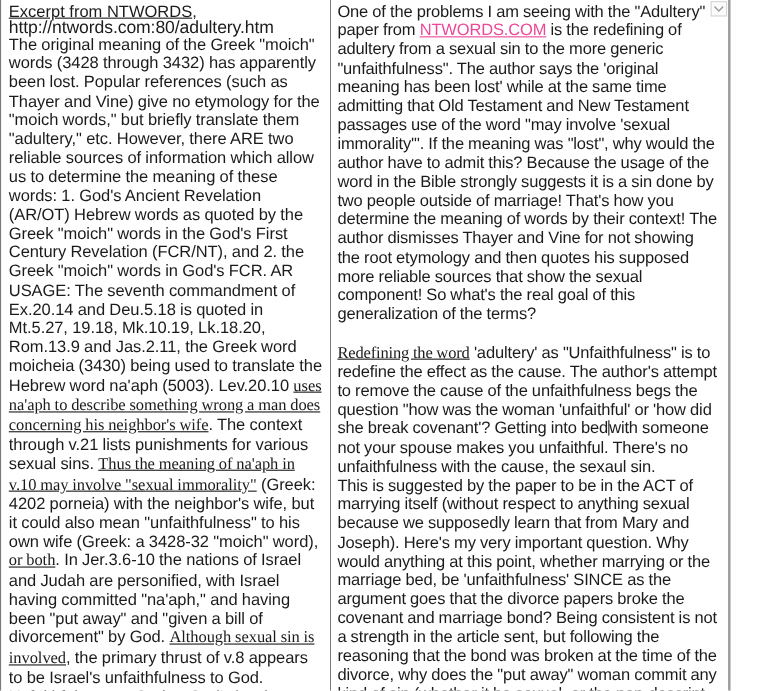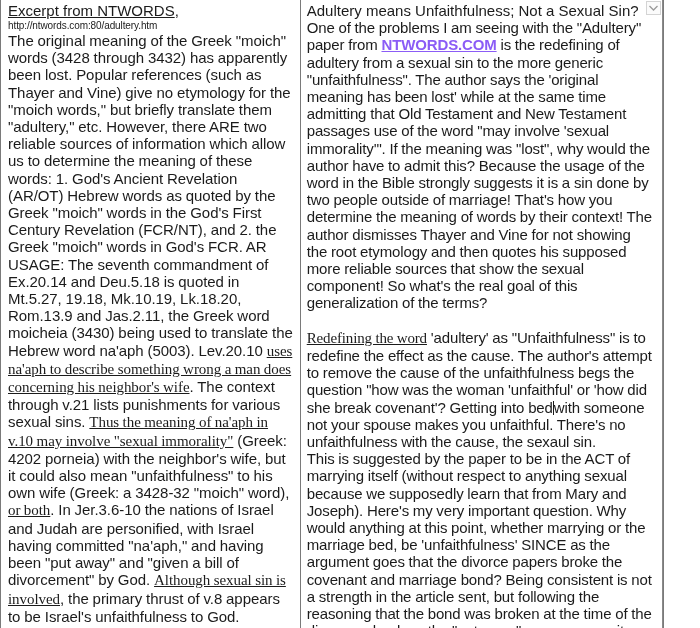--- a/index.html
+++ b/index.html
@@ -59,21 +59,21 @@
     font-size: 15px;
     line-height: 17px;
     color: #1b1b1b;
     white-space: nowrap;
   }
   .doc-heading .u {
     text-decoration: underline;
   }
 
   .doc-url {
-    font-size: 10px;
+    font-size: 16px;
     line-height: 13px;
     color: #1b1b1b;
     letter-spacing: -0.1px;
     white-space: nowrap;
   }
 
   .doc-subheading {
     font-size: 15px;
     line-height: 17.2px;
     color: #1b1b1b;
@@ -96,23 +96,22 @@
     letter-spacing: -0.14px;
   }
 
   .body-text u,
   .body-text .u {
     text-decoration: underline;
     font-family: Liberation Serif, serif;
   }
 
   .weblink {
-    color: #8b5cf6;
+    color: #ec4899;
     text-decoration: underline;
-    font-weight: bold;
   }
 
   .blank-line {
     display: block;
     height: 17.2px;
   }
 
   
   .caret {
     display: inline-block;
@@ -163,21 +162,20 @@
 
       <div class="doc-url">http://ntwords.com:80/adultery.htm</div>
 
       <div class="body-text"><span>The original meaning of the Greek "moich" words (3428 through 3432) has apparently been lost. Popular references (such as Thayer and Vine) give no etymology for the "moich words," but briefly translate them "adultery," etc. However, there ARE two reliable sources of information which allow us to determine the meaning of these words: 1. God's Ancient Revelation (AR/OT) Hebrew words as quoted by the Greek "moich" words in the God's First Century Revelation (FCR/NT), and 2. the Greek "moich" words in God's FCR.  AR USAGE: The seventh commandment of Ex.20.14 and Deu.5.18 is quoted in Mt.5.27, 19.18, Mk.10.19, Lk.18.20, Rom.13.9 and Jas.2.11, the Greek word moicheia (3430) being used to translate the Hebrew word na'aph (5003). Lev.20.10 </span><span class="u">uses na'aph to describe something wrong a man does concerning his neighbor's wife</span><span>. The context through v.21 lists punishments for various sexual sins. </span><span class="u">Thus the meaning of na'aph in v.10 may involve "sexual immorality"</span><span> (Greek: 4202 porneia) with the neighbor's wife, but it could also mean "unfaithfulness" to his own wife (Greek: a 3428-32 "moich" word), </span><span class="u">or both</span><span>. In Jer.3.6-10 the nations of Israel and Judah are personified, with Israel having committed "na'aph," and having been "put away" and "given a bill of divorcement" by God. </span><span class="u">Although sexual sin is involved</span><span>, the primary thrust of v.8 appears to be Israel's unfaithfulness to God. Unfaithfulness to God or God's law is involved In every AR passage in which na'aph is used, and often also unfaithfulness to a spouse. </span></div>
 
     </div>
 
     <div class="pane pane-right">
 
 
-      <div class="doc-subheading">Adultery means Unfaithfulness; Not a Sexual Sin?</div>
 
       <div class="body-text"><span>One of the problems I am seeing with the "Adultery" paper from </span><span class="weblink">NTWORDS.COM</span><span> is the redefining of adultery from a sexual sin to the more generic "unfaithfulness". The author says the 'original meaning has been lost' while at the same time admitting that Old Testament and New Testament passages use of the word "may involve 'sexual immorality'". If the meaning was "lost", why would the author have to admit this? Because the usage of the word in the Bible strongly suggests it is a sin done by two people outside of marriage! That's how you determine the meaning of words by their context! The author dismisses Thayer and Vine for not showing the root etymology and then quotes his supposed more reliable sources that show the sexual component! So what's the real goal of this generalization of the terms?</span></div>
 
       <div class="blank-line"></div>
 
       <div class="body-text"><span class="u">Redefining the word</span><span> 'adultery' as "Unfaithfulness" is to redefine the effect as the cause. The author's attempt to remove the cause of the unfaithfulness begs the question "how was the woman 'unfaithful' or 'how did she break covenant'? Getting into bed</span><span class="caret"></span><span>with someone not your spouse makes you unfaithful. There's no unfaithfulness with the cause, the sexaul sin.</span></div>
 
       <div class="body-text"><span> This is suggested by the paper to be in the ACT of marrying itself (without respect to anything sexual because we supposedly learn that from Mary and Joseph). Here's my very important question. Why would anything at this point, whether marrying or the marriage bed, be 'unfaithfulness' SINCE as the argument goes that the divorce papers broke the covenant and marriage bond? Being consistent is not a strength in the article sent, but following the reasoning that the bond was broken at the time of the divorce, why does the "put away" woman commit any kind of sin (whether it be sexual, or the non-descript 'unfaithful')?  It doesn't make any sense that Jesus would say 'she commits adultery, and the one who marries the put away woman also commits adultery' unless the marriage bond is still intact.</span></div>
 
       <div class="scroll-arrow-btn">

